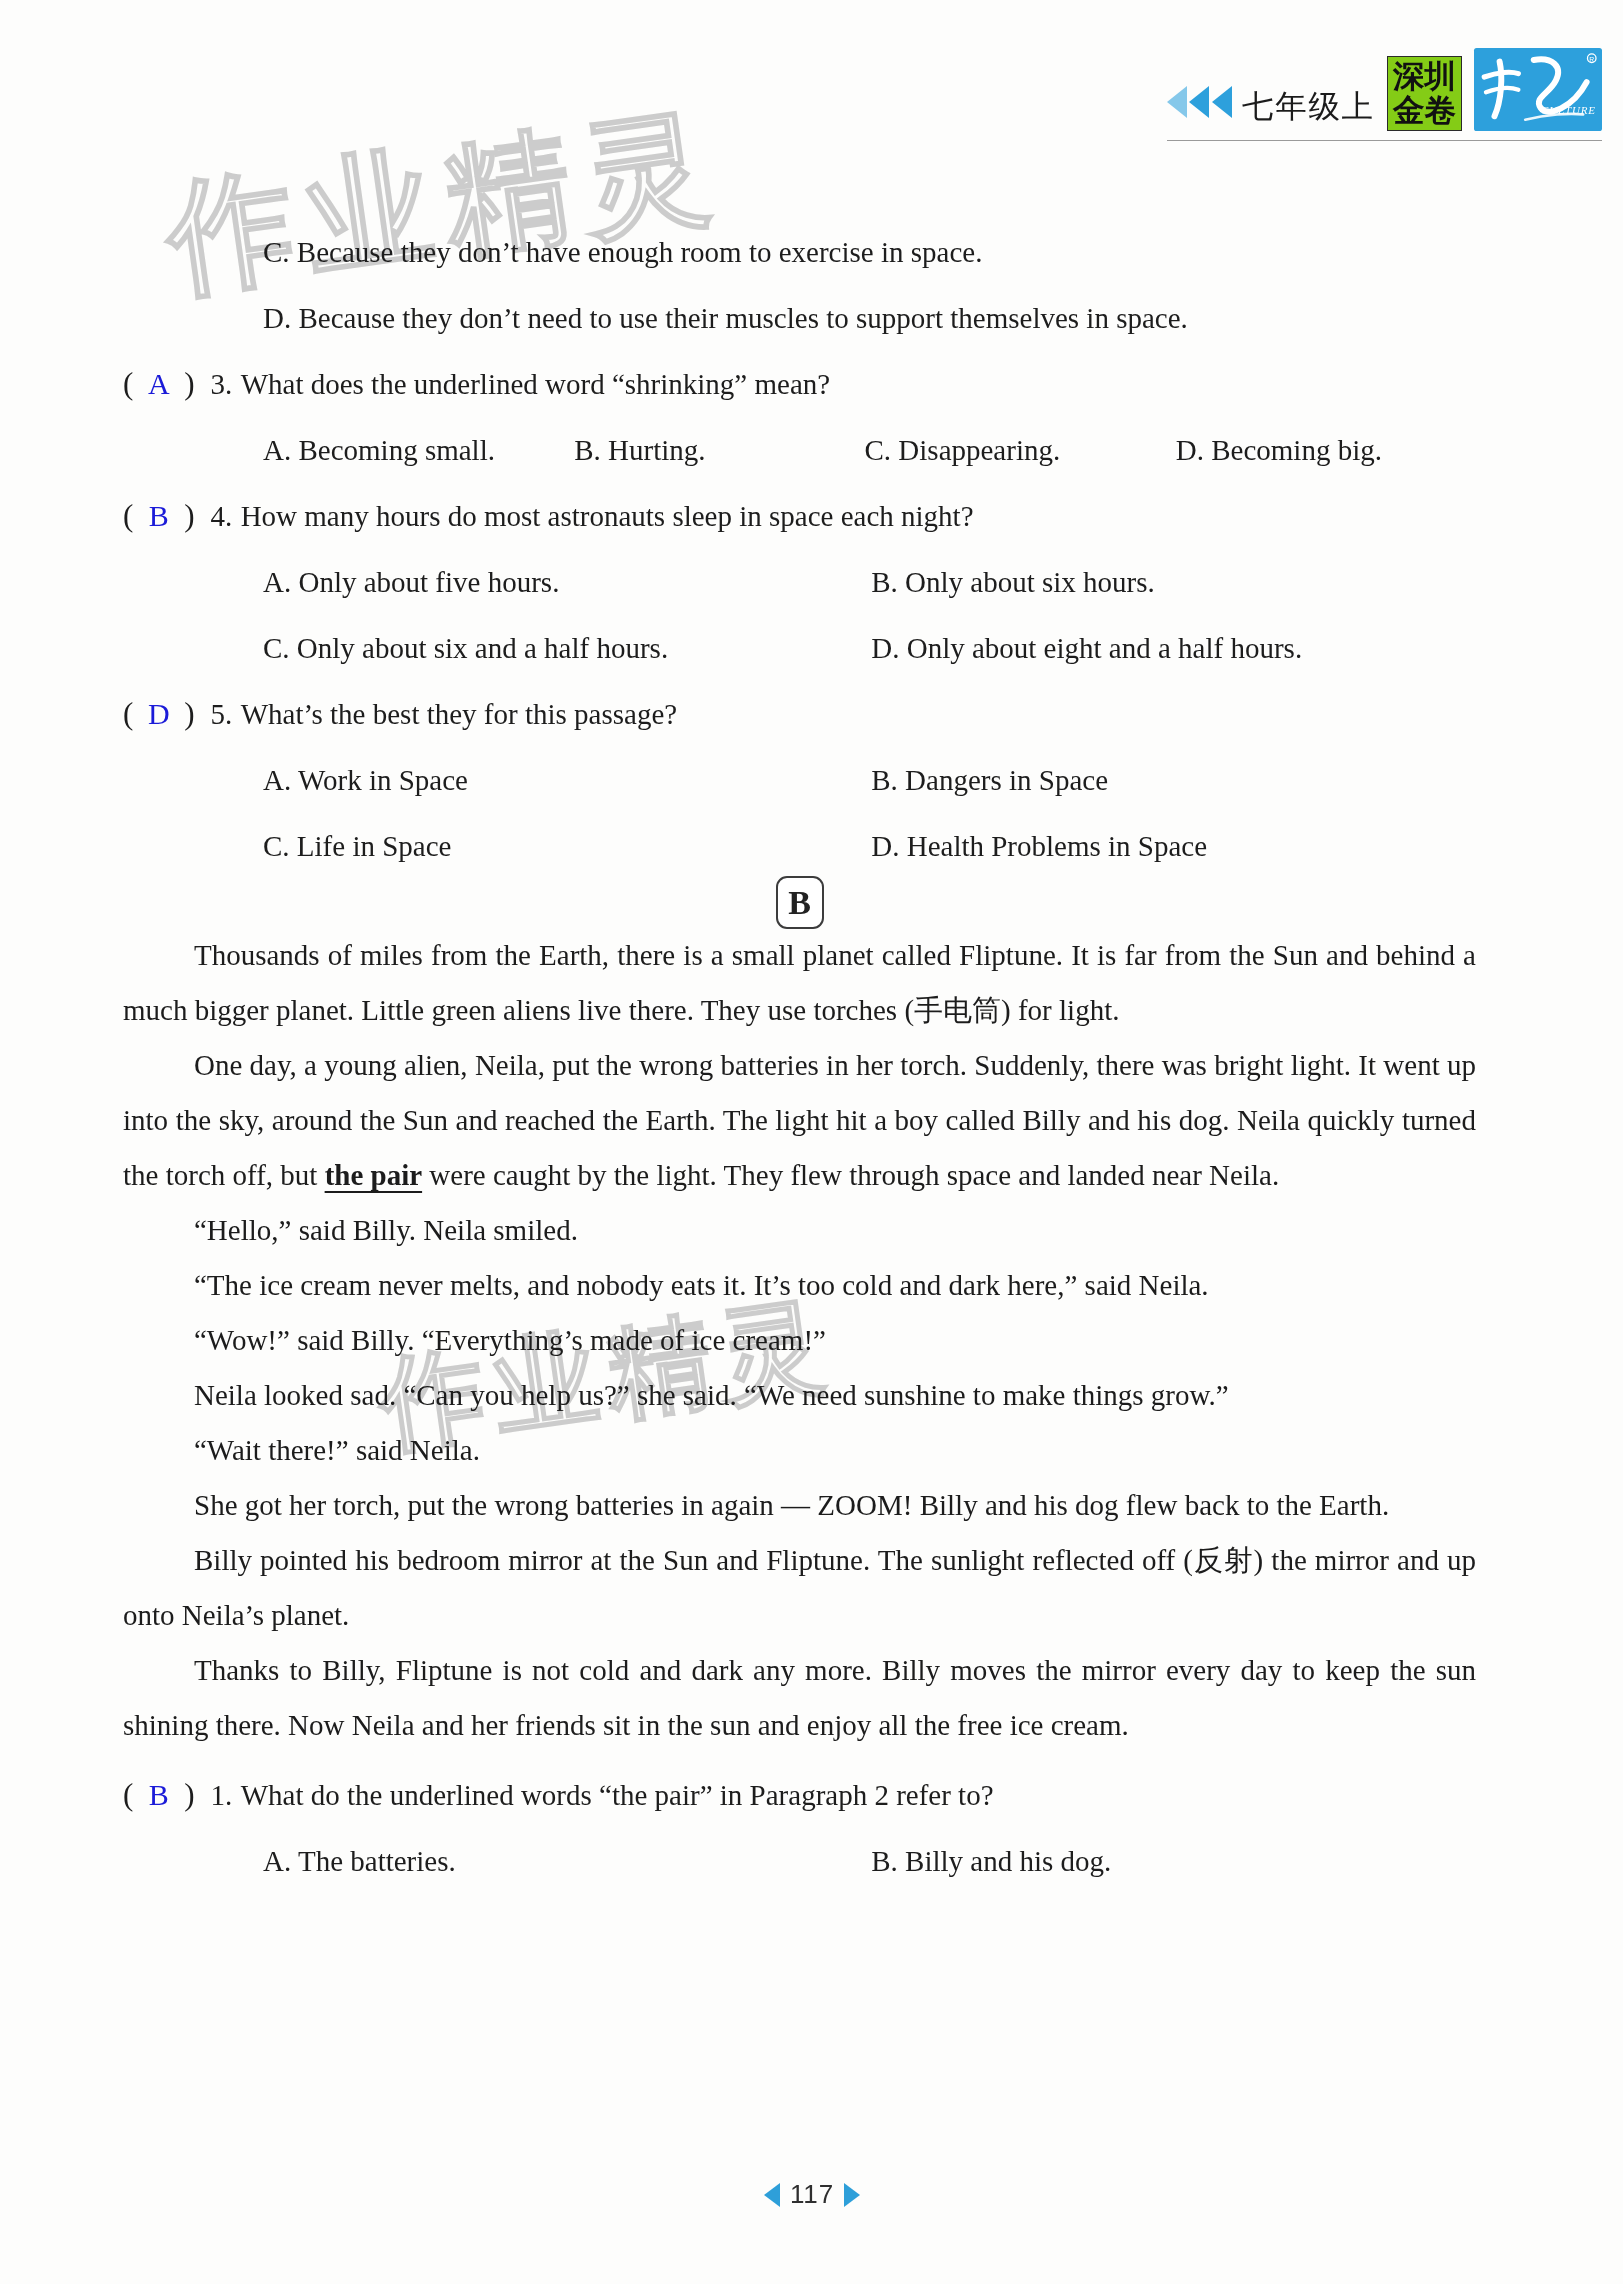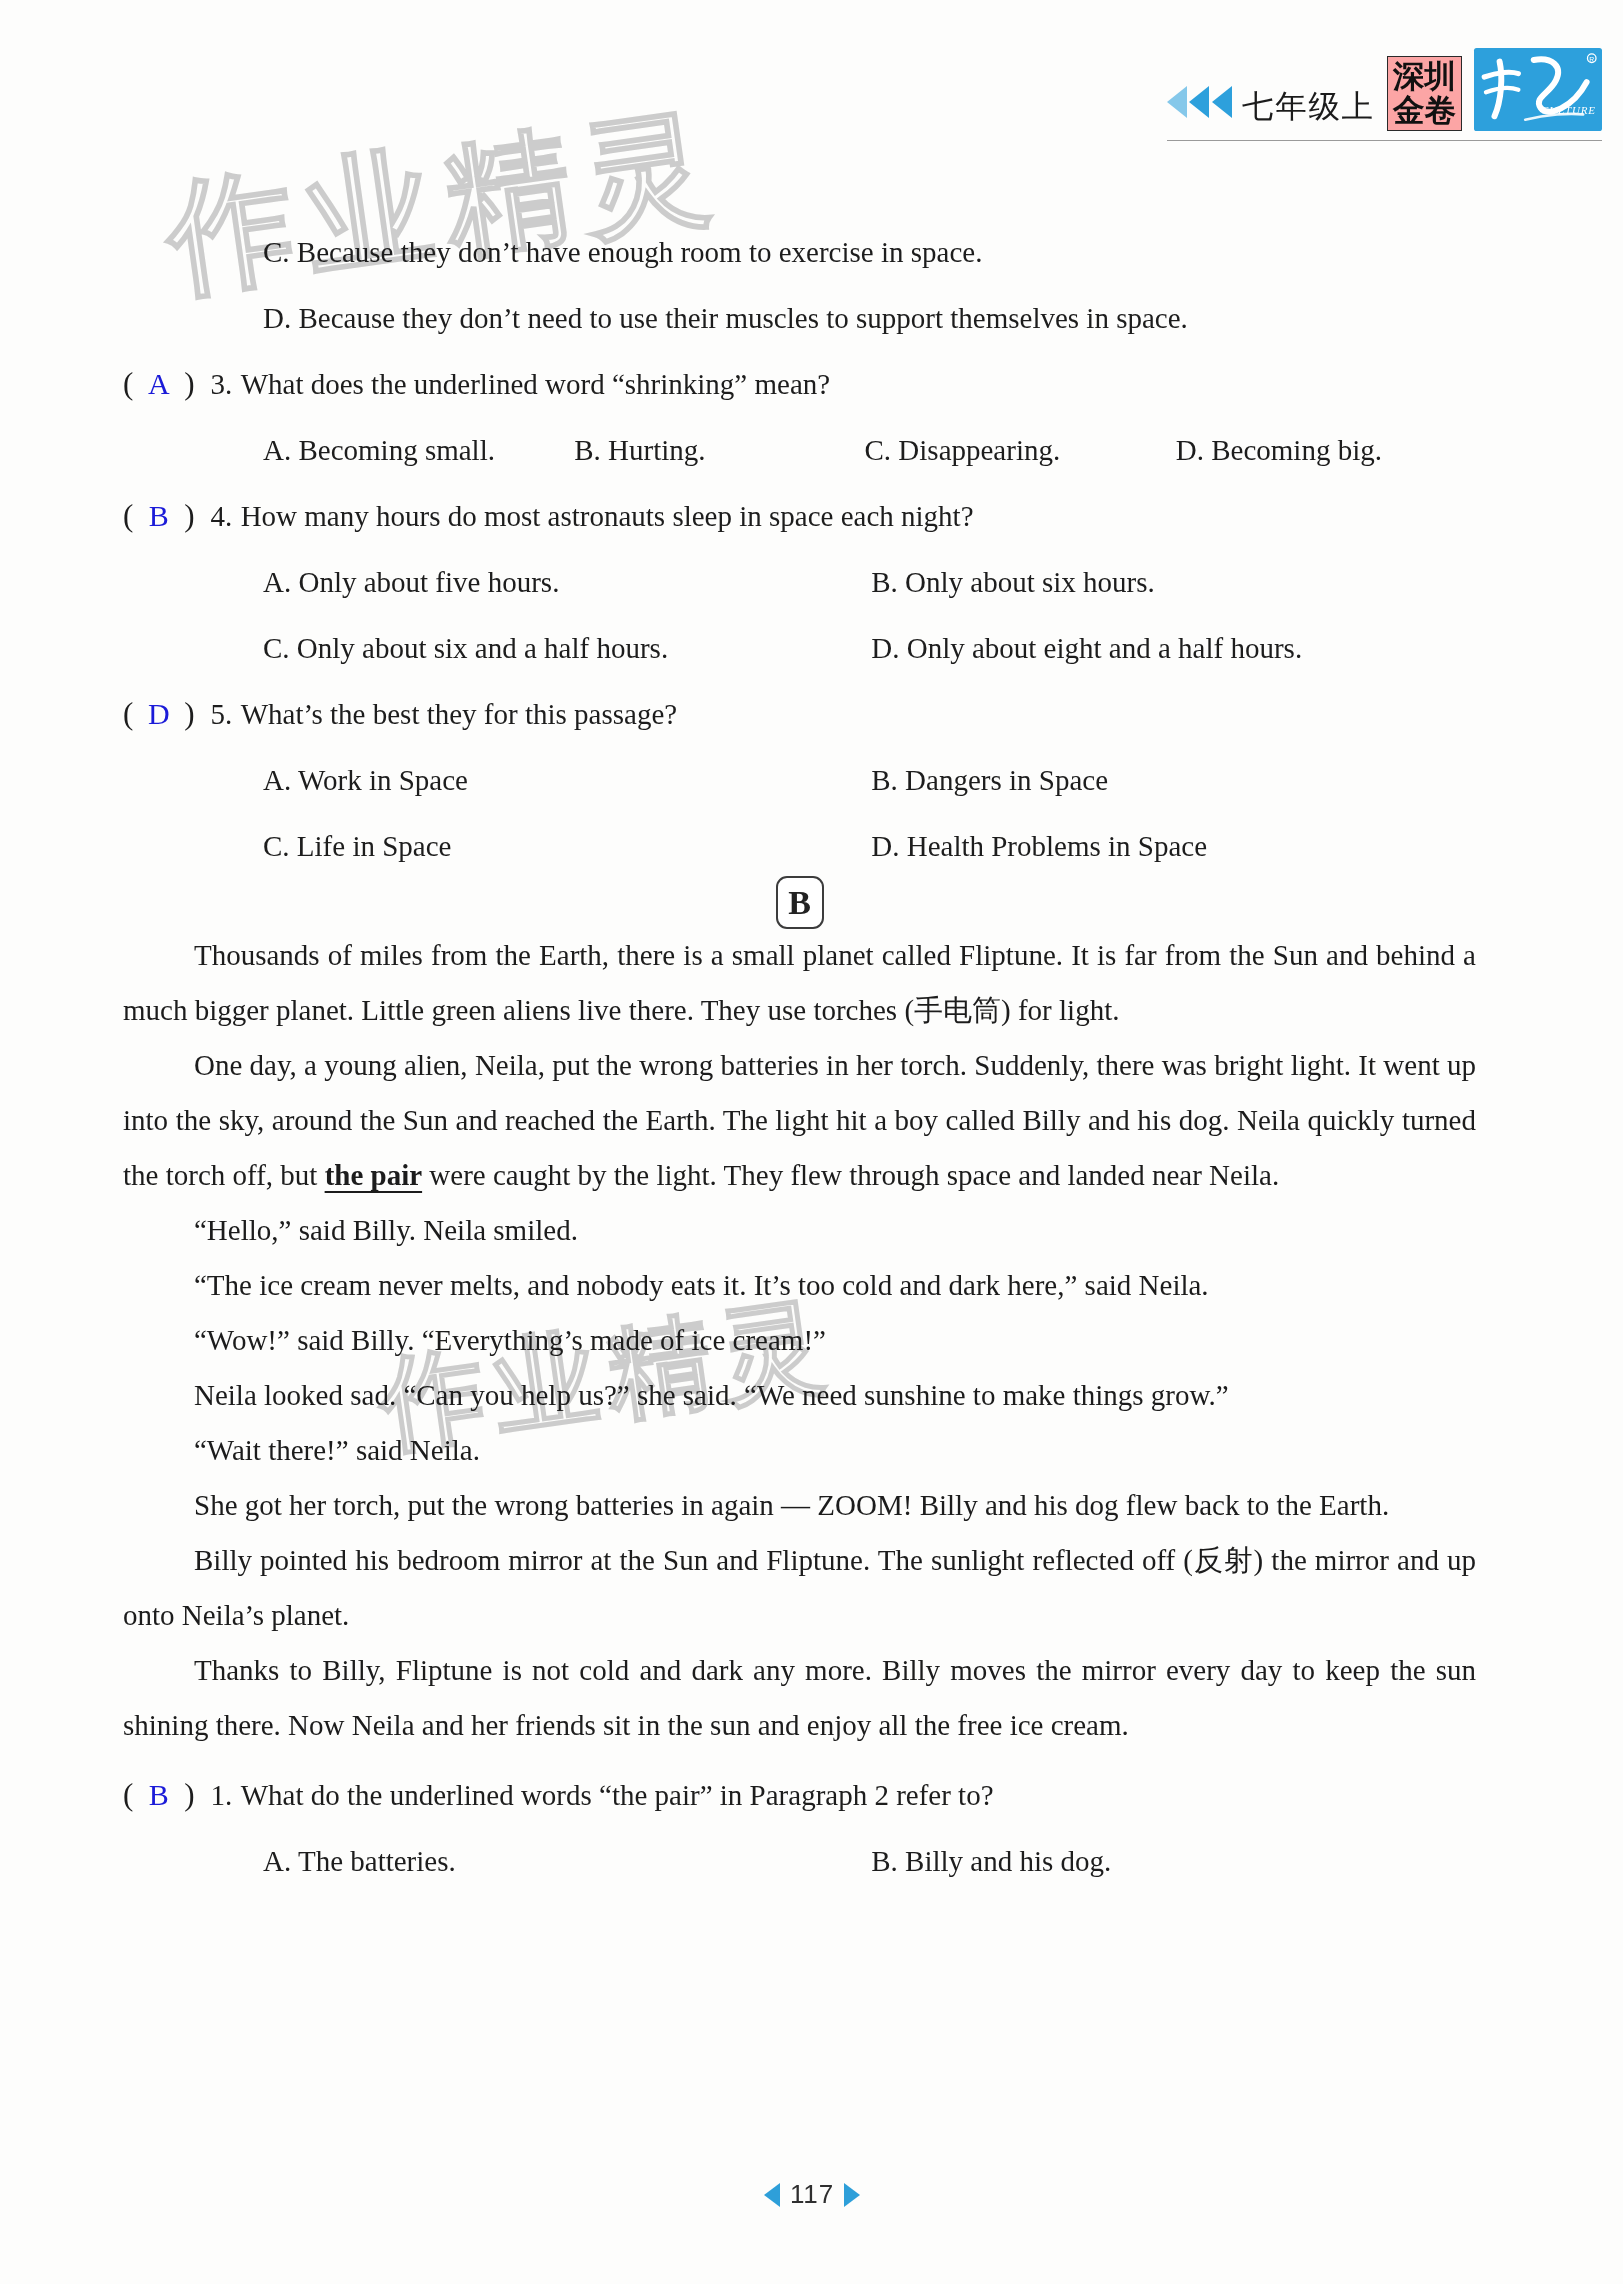--- a/index.html
+++ b/index.html
@@ -41,21 +41,21 @@
   .hdr-grade{font-size:31.5px;color:#1b1b1b;letter-spacing:1.7px;}
   .hdr-mid{display:flex;flex-direction:column;align-items:flex-end;gap:3.4px;}
   .hdr-subject{font-size:25.5px;color:#151515;letter-spacing:2.6px;padding-right:1.7px;}
   .hdr-boxes{display:flex;gap:4.3px;}
   .sbox{
     width:40px;height:40px;background:var(--header-blue,#2da0dc);
     color:#fff;font-size:30px;font-weight:700;
     display:flex;align-items:center;justify-content:center;border-radius:4.3px;
   }
   .brand-box{
-    border:1.7px solid #2a2a2a;background:#fca5a5;
+    border:1.7px solid #2a2a2a;background:#84cc16;
     padding:2.6px 5.1px;text-align:right;
     font-weight:800;font-size:31.5px;line-height:34px;color:#111;
   }
   .logo{
     position:relative;width:128px;height:83px;border-radius:2.6px;
     background:var(--header-blue,#2da0dc);
     overflow:hidden;flex:none;
   }
   .logo svg{position:absolute;inset:0;}
   .logo-culture{

